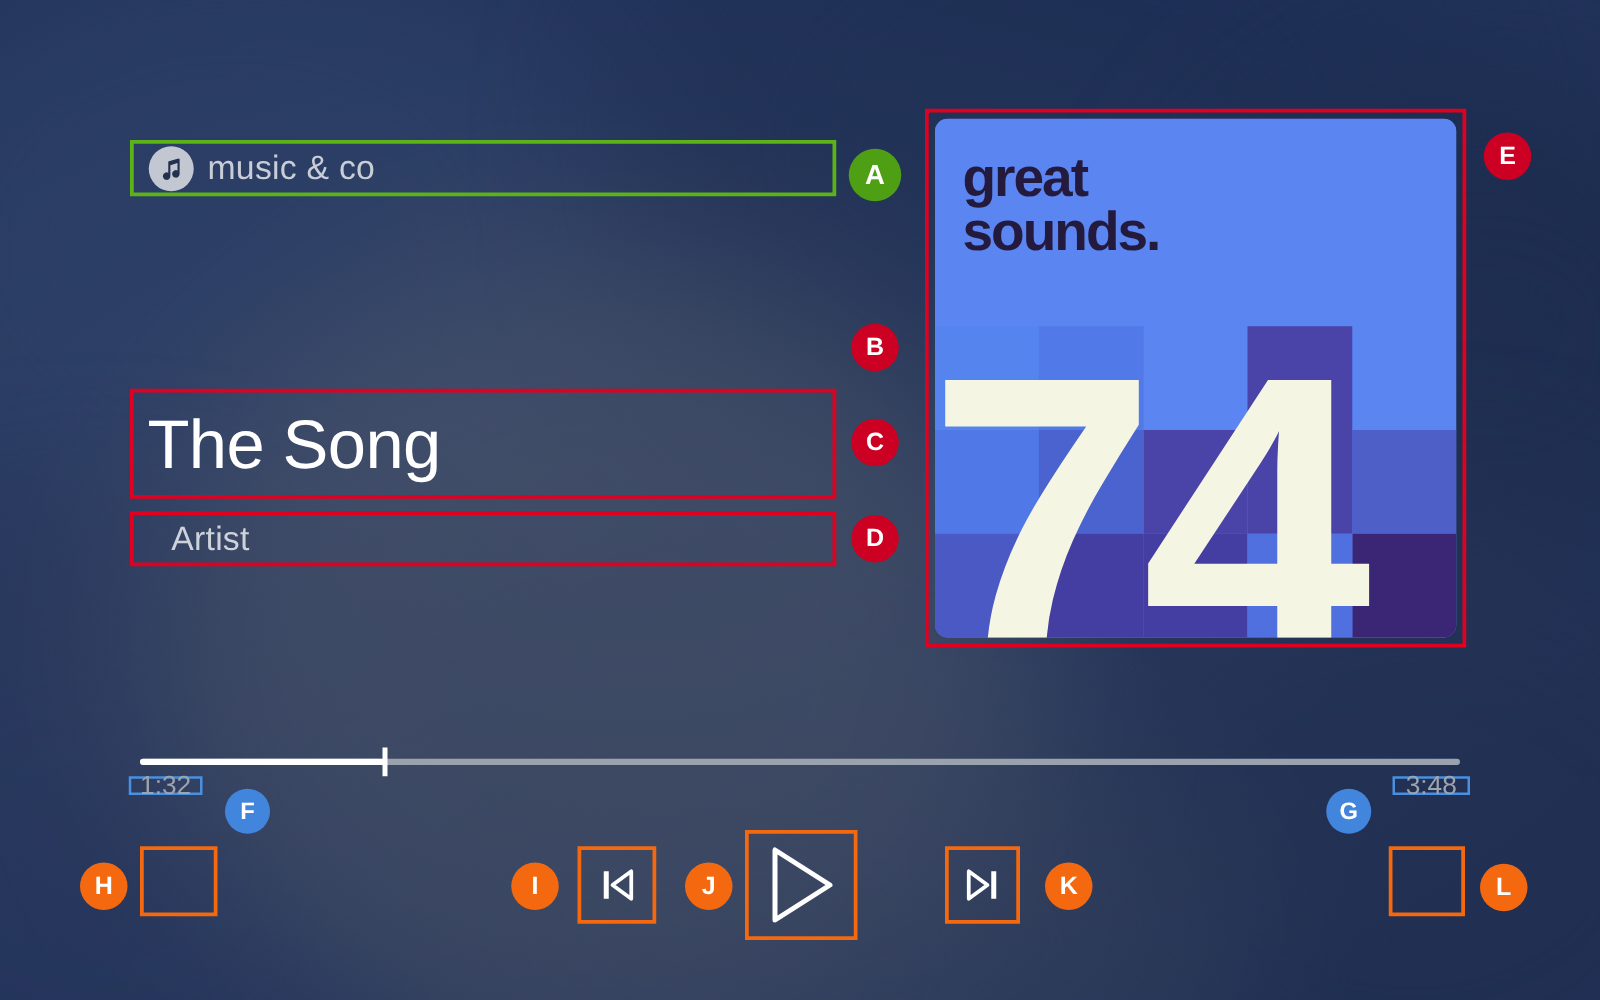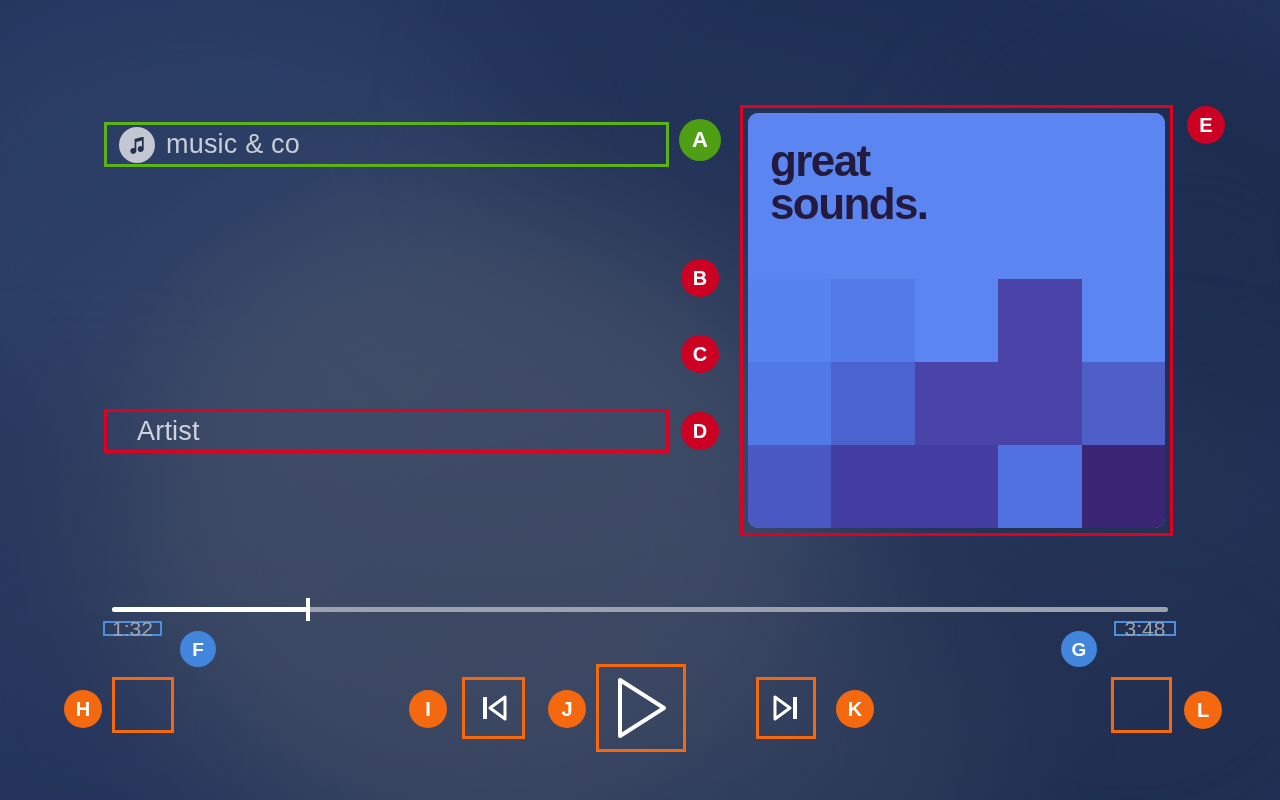--- a/index.html
+++ b/index.html
@@ -36,21 +36,21 @@
   }
   .badge.lg { width:42px; height:42px; font-size:22px; }
   .badge.md { width:38px; height:38px; font-size:20px; }
   .badge.sm { width:36px; height:36px; font-size:19px; }
 
   
   .abox { position:absolute; }
 
   
   #app-name-box {
-    left:104px; top:122px; width:565px; height:45px;
+    left:104px; top:112px; width:565px; height:45px;
     border:3px solid #5bb318;
     display:flex; align-items:center; padding-left:12px; gap:11px;
   }
   #app-icon {
     width:36px; height:36px; border-radius:50%;
     background:#c2c7d2; flex:0 0 auto;
     display:flex; align-items:center; justify-content:center;
   }
   #app-name-text {
     font-size:27px; color:#c8cdd6; letter-spacing:.2px;
@@ -62,21 +62,21 @@
   #album-box  { left:104px; top:257px; width:565px; height:44px; }
   #title-box  { left:104px; top:311px; width:565px; height:88px; }
   #artist-box { left:104px; top:409px; width:565px; height:44px;padding-left:30px; }
 
   #album-text  { font-size:19px; letter-spacing:1.1px; color:#b6bbc6; }
   #title-text  { font-size:55px; color:#ffffff; line-height:1; letter-spacing:-.5px; }
   #artist-text { font-size:27px; color:#cdd2db; letter-spacing:.2px; }
 
   
   #art-box {
-    left:740px; top:105px; width:433px; height:431px;
+    left:740px; top:87px; width:433px; height:431px;
     border:3px solid #e00020;
     padding:5px; background:transparent;
   }
   #art {
     position:relative; width:100%; height:100%;
     border-radius:10px; overflow:hidden;
     background:#5b85f0;
   }
   #art-grid {
     position:absolute; inset:0;
@@ -155,20 +155,23 @@
       <svg width="20" height="20" viewBox="0 0 20 20">
         <path d="M15 2 L7.6 4.1 V13.2 a3 3 0 1 0 1.7 2.6 V7.1 L15 5.4 V11.4 a3 3 0 1 0 1.7 2.6 V2 Z" fill="#23304f"></path>
       </svg>
     </span>
     <span id="app-name-text">music &amp; co</span>
   </div>
   <div class="badge lg" style="left:679px; top:119px; background:#4f9f14;">A</div>
 
   <div class="badge md" style="left:681px; top:259px; background:#cc0022;">B</div>
 
+  <div class="abox metabox" id="title-box">
+    <span id="title-text">The Song</span>
+  </div>
   <div class="badge md" style="left:681px; top:335px; background:#cc0022;">C</div>
 
   <div class="abox metabox" id="artist-box">
     <span id="artist-text">Artist</span>
   </div>
   <div class="badge md" style="left:681px; top:412px; background:#cc0022;">D</div>
 
   <div class="abox" id="art-box">
     <div id="art">
       <div id="art-grid">
@@ -195,20 +198,21 @@
           <div style="background: rgb(74, 89, 196);"></div>
           <div style="background: rgb(69, 62, 162);"></div>
           <div style="background: rgb(69, 62, 162);"></div>
           <div style="background: rgb(80, 112, 224);"></div>
           <div style="background: rgb(58, 38, 116);"></div>
         </div>
       <div id="art-wordmark">
         <div>great</div>
         <div>sounds.</div>
       </div>
+      <div id="art-number">74</div>
     </div>
   </div>
   <div class="badge md" style="left:1187px; top:106px; background:#cc0022;">E</div>
 
   <div id="progress-track">
     <div id="progress-fill" style="width: 18.6%;"></div>
     <div id="progress-handle" style="left: 18.6%;"></div>
   </div>
 
   <div class="timebox" id="time-current">1:32</div>

